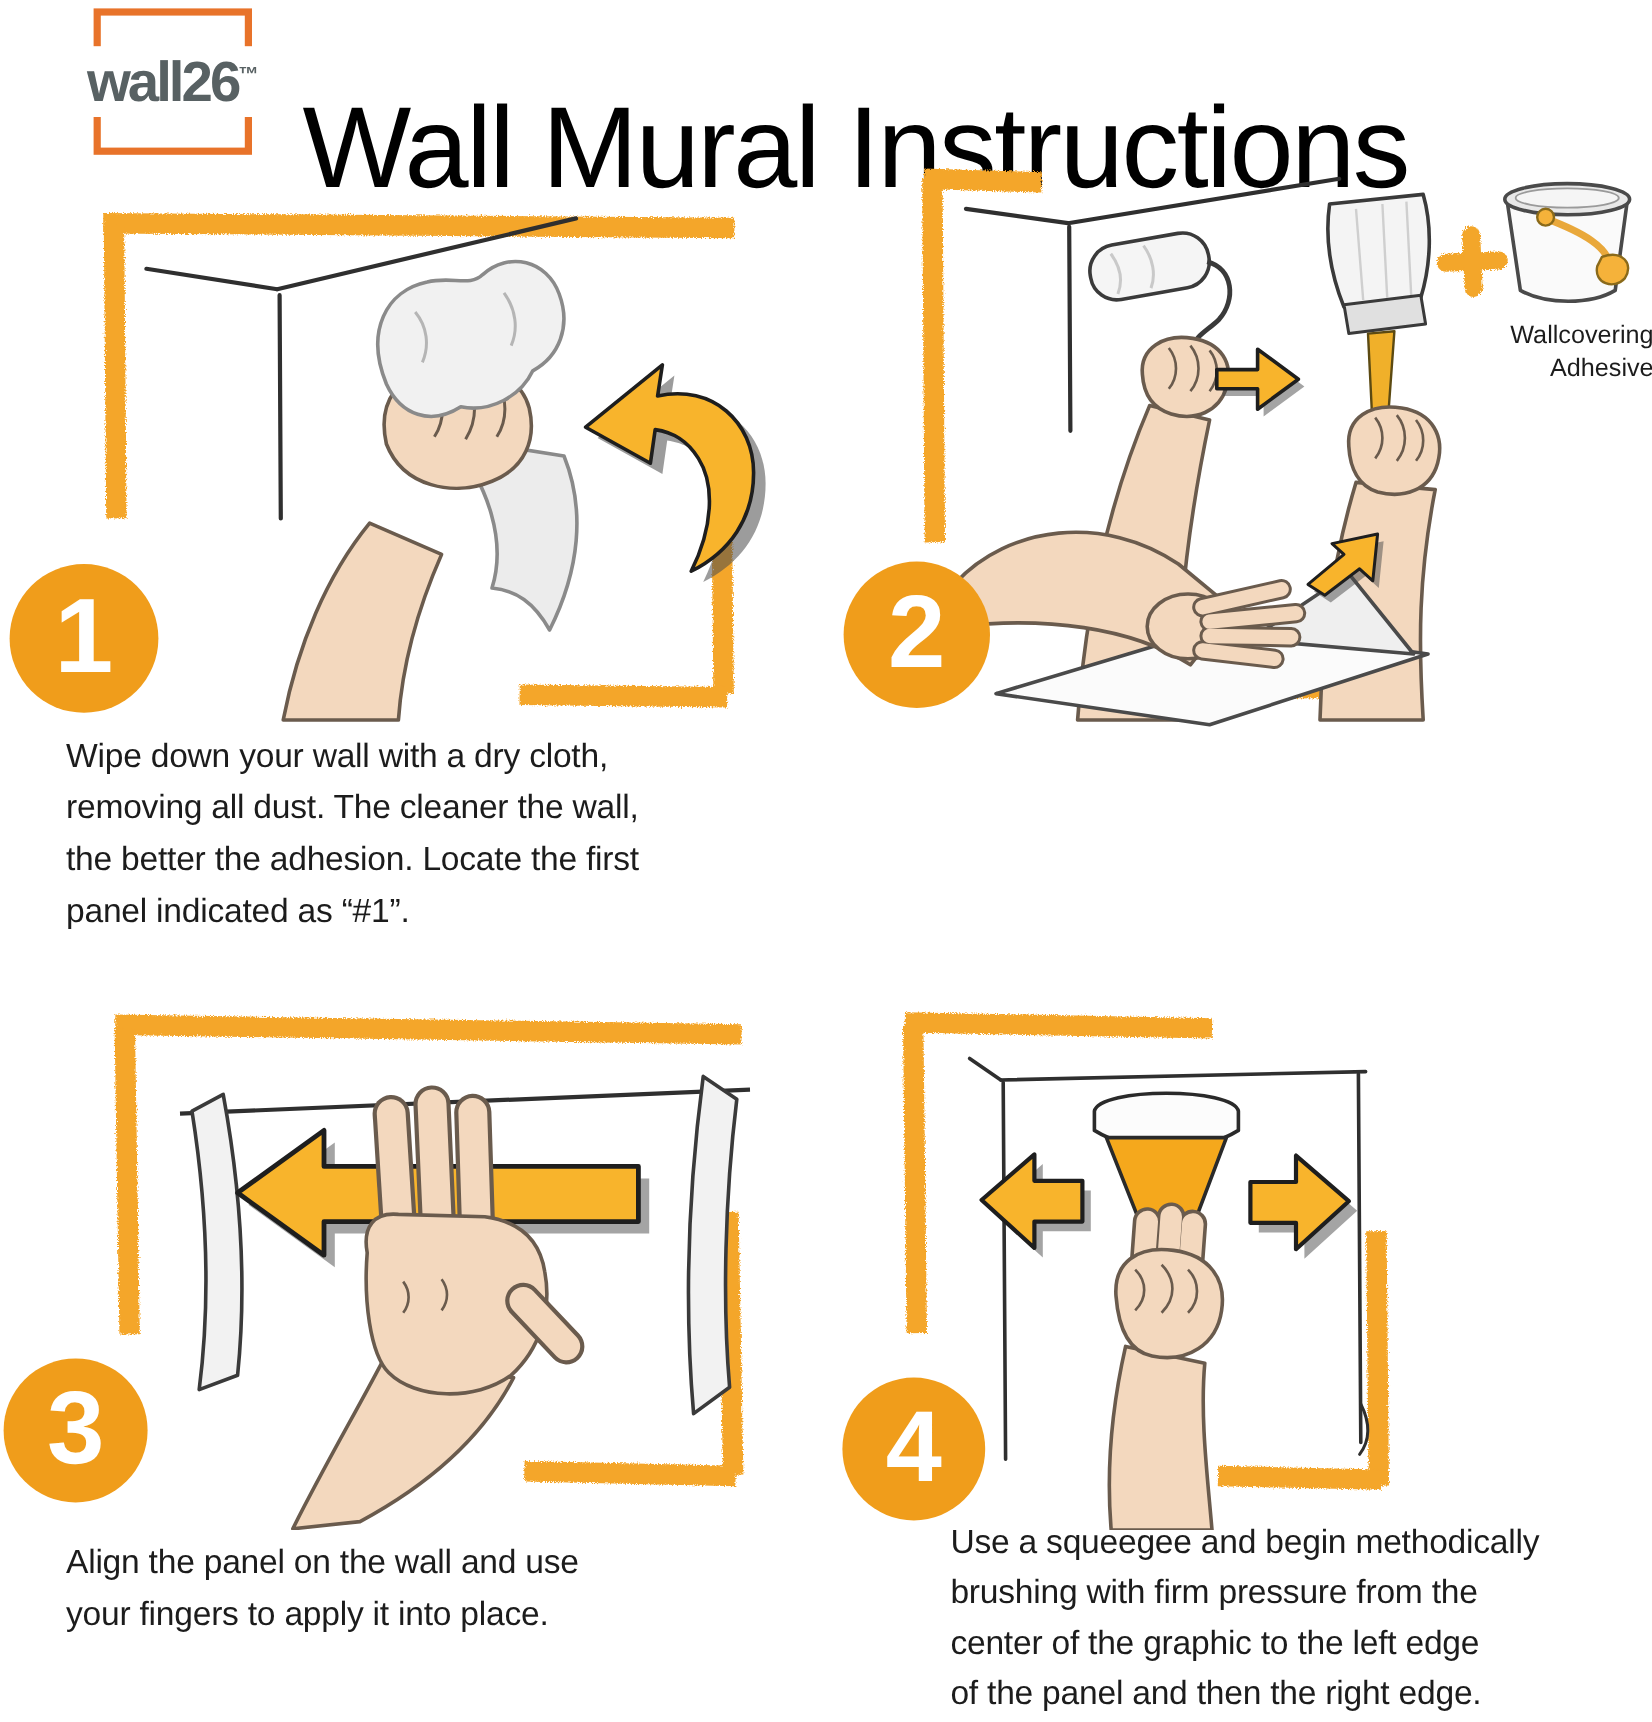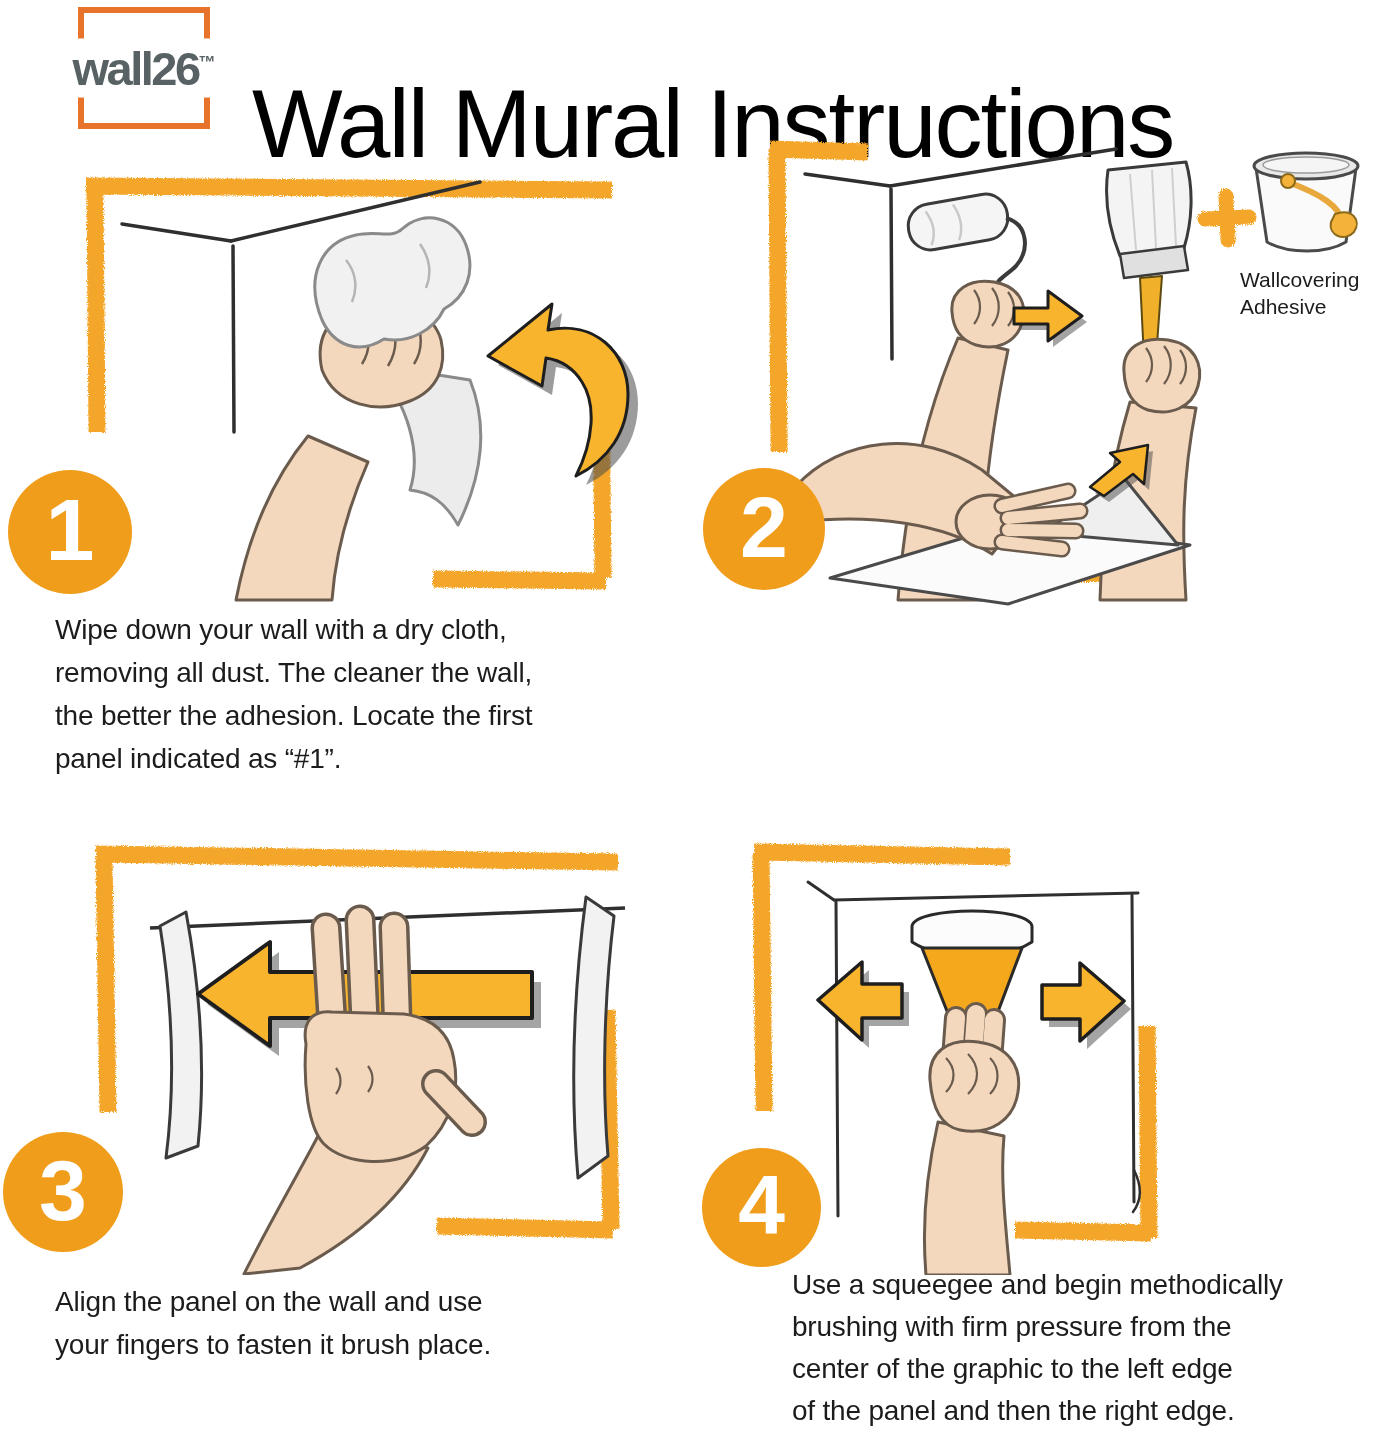--- a/index.html
+++ b/index.html
@@ -38,21 +38,21 @@
   #cap3{left:55px;top:1280px;width:630px;}
   #cap4{left:744px;top:1264px;width:634px;line-height:42px;margin-left:48px;}
   
   .step-svg{position:absolute;display:block;}
   #svg1{left:0;top:140px;}
   #svg2{left:690px;top:140px;}
   #svg3{left:0;top:830px;}
   #svg4{left:690px;top:830px;}
   
   .bucket-label{
-    position:absolute;left:1240px;top:266px;width:138px;text-align:left;
+    position:absolute;left:1240px;top:266px;width:138px;text-align:right;
     font-size:21px;line-height:27px;color:#1c1c1c;
   }
 </style>
 </head>
 <body>
 
 <div class="canvas">
 
   <svg width="0" height="0" style="position:absolute" aria-hidden="true">
     <defs>
@@ -270,19 +270,19 @@
     </div>
   <div id="badge4" class="badge">
       <span>4</span>
     </div>
 
   <p id="cap1" class="caption">Wipe down your wall with a dry cloth,
 removing all dust. The cleaner the wall,
 the better the adhesion. Locate the first
 panel indicated as “#1”.</p>
   <p id="cap3" class="caption">Align the panel on the wall and use
-your fingers to fasten it brush place.</p>
+your fingers to apply it into place.</p>
   <p id="cap4" class="caption">Use a squeegee and begin methodically
 brushing with firm pressure from the
 center of the graphic to the left edge
 of the panel and then the right edge.</p>
 
 </div>
 
 </body></html>

